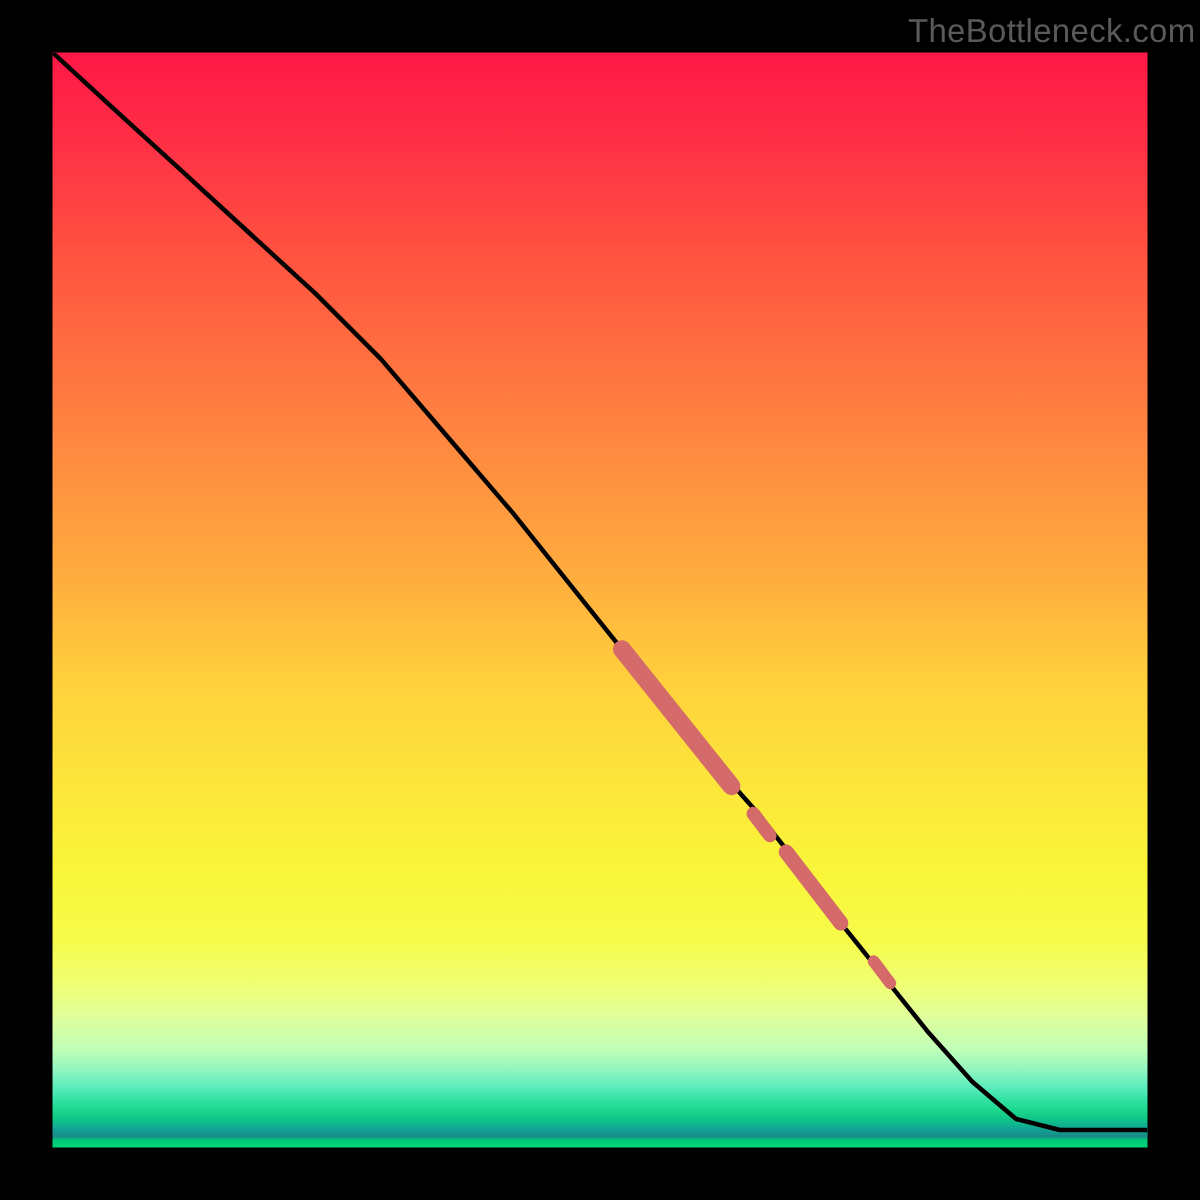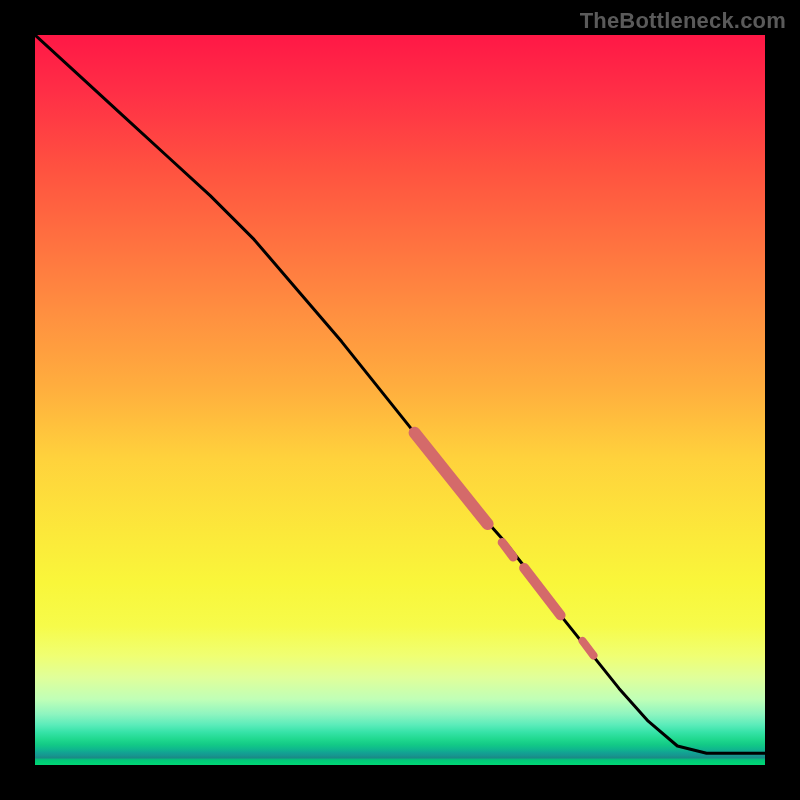--- a/index.html
+++ b/index.html
@@ -45,24 +45,24 @@
       #12a393 98.3%,
       #16968f 98.7%,
       #1a8a86 99%,
       #00c878 99.3%,
       #00d775 100%
     );
   }
   .watermark {
     position: absolute;
     top: 8px;
-    right: 14px;
+    right: 3px;
     color: #5a5a5a;
     font-size: 22px;
-    font-weight: 700;
+    font-weight: 400;
     letter-spacing: 0.2px;
     z-index: 50;
   }
   svg.overlay {
     position: absolute;
     left: 35px;
     top: 35px;
     width: 730px;
     height: 730px;
     z-index: 10;

